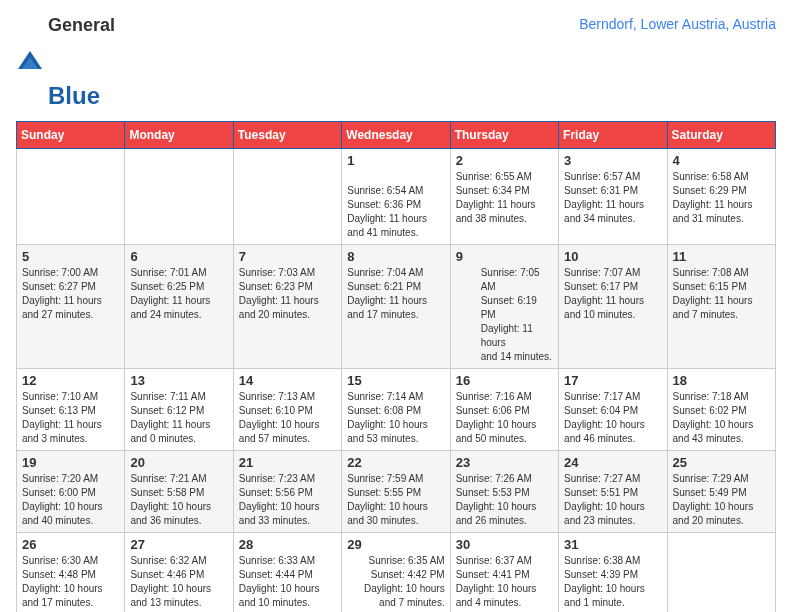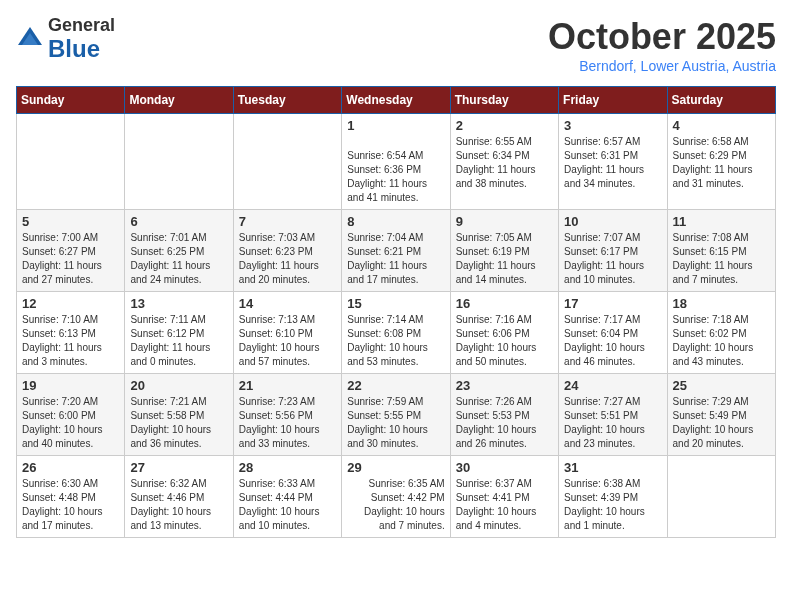--- a/index.html
+++ b/index.html
@@ -17,20 +17,21 @@
       margin-bottom: 12px;
     }
     .logo {
       display: flex;
       align-items: center;
     }
     .logo-text {
       display: flex;
       flex-direction: column;
       line-height: 1.1;
+      gap: 47px;
     }
     .logo-general {
       font-size: 18px;
       font-weight: bold;
       color: #333;
     }
     .logo-blue {
       font-size: 24px;
       font-weight: bold;
       color: #1a5fa8;
@@ -51,21 +52,21 @@
     .location {
       font-size: 14px;
       color: #3b82f6;
     }
     .calendar {
       width: 100%;
       border-collapse: collapse;
       border: 1px solid #ccc;
     }
     .calendar th {
-      background-color: #7f1d1d;
+      background-color: #ef4444;
       color: #fff;
       font-size: 12px;
       font-weight: bold;
       padding: 6px 4px;
       text-align: left;
       border: 1px solid #1a5fa8;
     }
     .calendar td {
       vertical-align: top;
       border: 1px solid #ccc;
@@ -104,21 +105,20 @@
     <svg class="logo-icon" viewBox="0 0 28 28">
       <polygon points="14,2 26,20 2,20" fill="#1a5fa8"></polygon>
       <polygon points="14,8 22,20 6,20" fill="#4a90d9" opacity="0.6"></polygon>
     </svg>
     <div class="logo-text">
       <span class="logo-general">General</span>
       <span class="logo-blue">Blue</span>
     </div>
   </div>
   <div class="title-area">
-    <div class="month-title">October 2025</div>
     <div class="location">Berndorf, Lower Austria, Austria</div>
   </div>
 </div>
 
 <table class="calendar">
   <thead>
     <tr>
     <th>Sunday</th>
         <th>Monday</th>
         <th>Tuesday</th>
@@ -186,21 +186,21 @@
         </td>
         <td>
           <div class="day-number">8</div>
           <div class="day-info" style="white-space: pre-line;">Sunrise: 7:04 AM
 Sunset: 6:21 PM
 Daylight: 11 hours
 and 17 minutes.</div>
         </td>
         <td>
           <div class="day-number">9</div>
-          <div class="day-info" style="white-space: pre-line;">Sunrise: 7:05 AM
+          <div class="day-info" style="white-space: pre-line; margin-left: 25px;">Sunrise: 7:05 AM
 Sunset: 6:19 PM
 Daylight: 11 hours
 and 14 minutes.</div>
         </td>
         <td>
           <div class="day-number">10</div>
           <div class="day-info" style="white-space: pre-line;">Sunrise: 7:07 AM
 Sunset: 6:17 PM
 Daylight: 11 hours
 and 10 minutes.</div>

